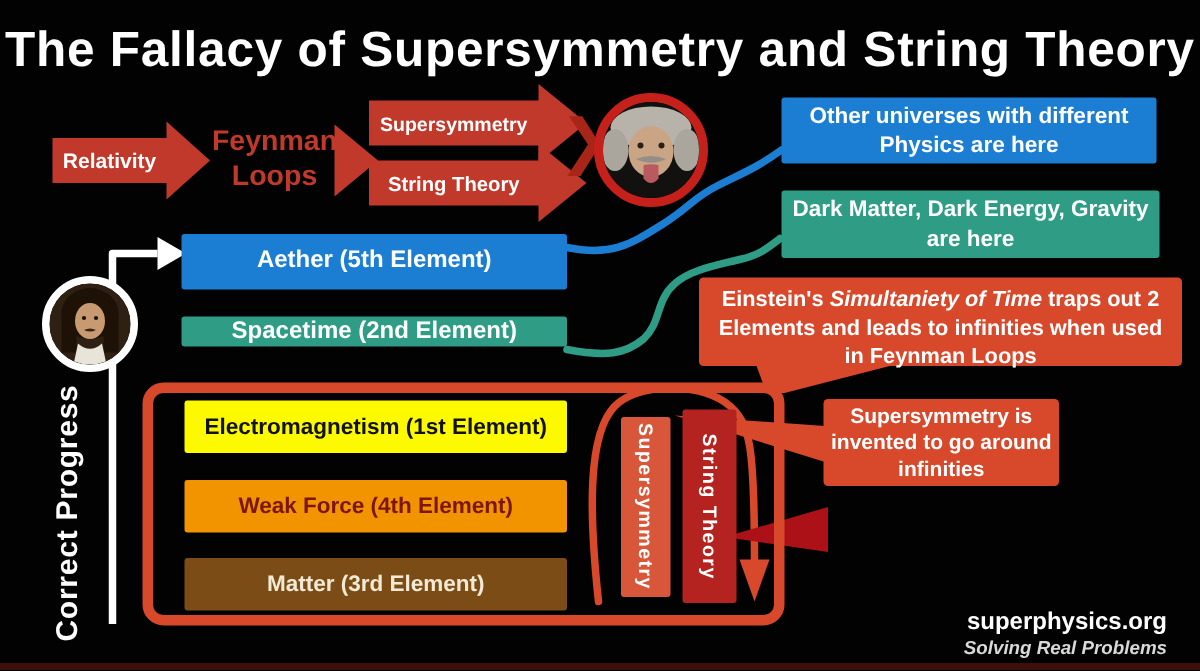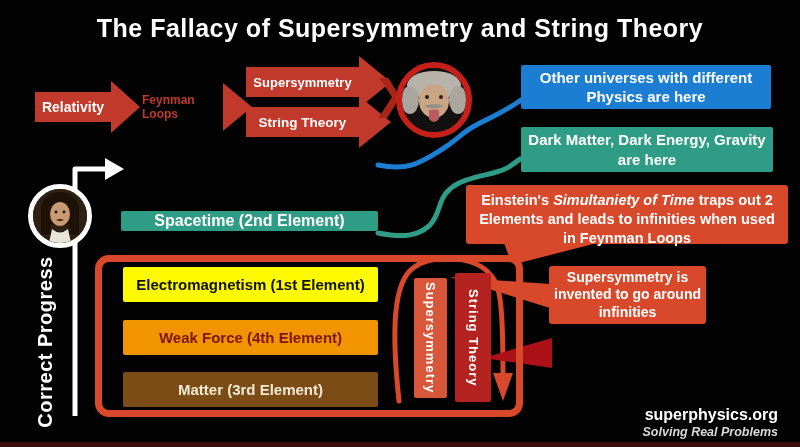--- a/index.html
+++ b/index.html
@@ -4,29 +4,29 @@
 <style>
   html,body{margin:0;padding:0;background:#000;}
   *{box-sizing:border-box;}
   .canvas{
     position:relative;width:800px;height:447px;background:#020202;overflow:hidden;
     font-family:"Liberation Sans","DejaVu Sans",sans-serif;
   }
   .abs{position:absolute;}
   .title{
     left:0;top:14px;width:800px;text-align:center;color:#fff;
-    font-size:25px;font-weight:700;letter-spacing:.5px;
+    font-size:33px;font-weight:700;letter-spacing:.5px;
   }
   svg.layer{left:0;top:0;width:800px;height:447px;pointer-events:none;}
   .arrow-label{
     color:#fff;font-weight:700;display:flex;align-items:center;justify-content:center;text-align:center;
   }
   .feynman{
     left:142px;top:84px;width:82px;height:46px;color:var(--c-arrow_red,#c0392b);
-    font-size:12px;font-weight:700;line-height:1.2;
+    font-size:19px;font-weight:700;text-align:center;line-height:1.2;
     display:flex;align-items:center;justify-content:center;
   }
   .xmark{
     left:374px;top:62px;width:46px;height:72px;color:var(--c-x_red,#a92517);
     font-size:58px;font-weight:800;display:flex;align-items:center;justify-content:center;line-height:1;
   }
   .circle-frame{border-radius:50%;overflow:hidden;display:block;}
   .einstein{
     left:396px;top:62px;width:76px;height:76px;border:6px solid var(--c-ring_red,#c6201a);
     background:#101010;
@@ -133,20 +133,21 @@
       <ellipse cx="27" cy="25" rx="10" ry="12" fill="#c89a72"></ellipse>
       <circle cx="23" cy="23" r="1.4" fill="#18100a"></circle>
       <circle cx="31" cy="23" r="1.4" fill="#18100a"></circle>
       <path d="M23,31 Q27,29 31,31 Q27,33 23,31 Z" fill="#3a2414"></path>
       <path d="M16,54 L19,40 Q27,47 35,40 L38,54 Z" fill="#e9e4d8"></path>
     </svg>
   </div>
 
   <div class="abs box box-blue box-other">Other universes with different Physics are here</div>
   <div class="abs box box-teal box-dark">Dark Matter, Dark Energy, Gravity are here</div>
+  <div class="abs box box-blue box-aether">Aether (5th Element)</div>
   <div class="abs box box-teal box-spacetime">Spacetime (2nd Element)</div>
 
   <div class="abs frame"></div>
   <div class="abs box box-em">Electromagnetism (1st Element)</div>
   <div class="abs box box-weak">Weak Force (4th Element)</div>
   <div class="abs box box-matter">Matter (3rd Element)</div>
 
   <div class="abs pill pill-super">Supersymmetry</div>
   <div class="abs pill pill-string">String Theory</div>
 

